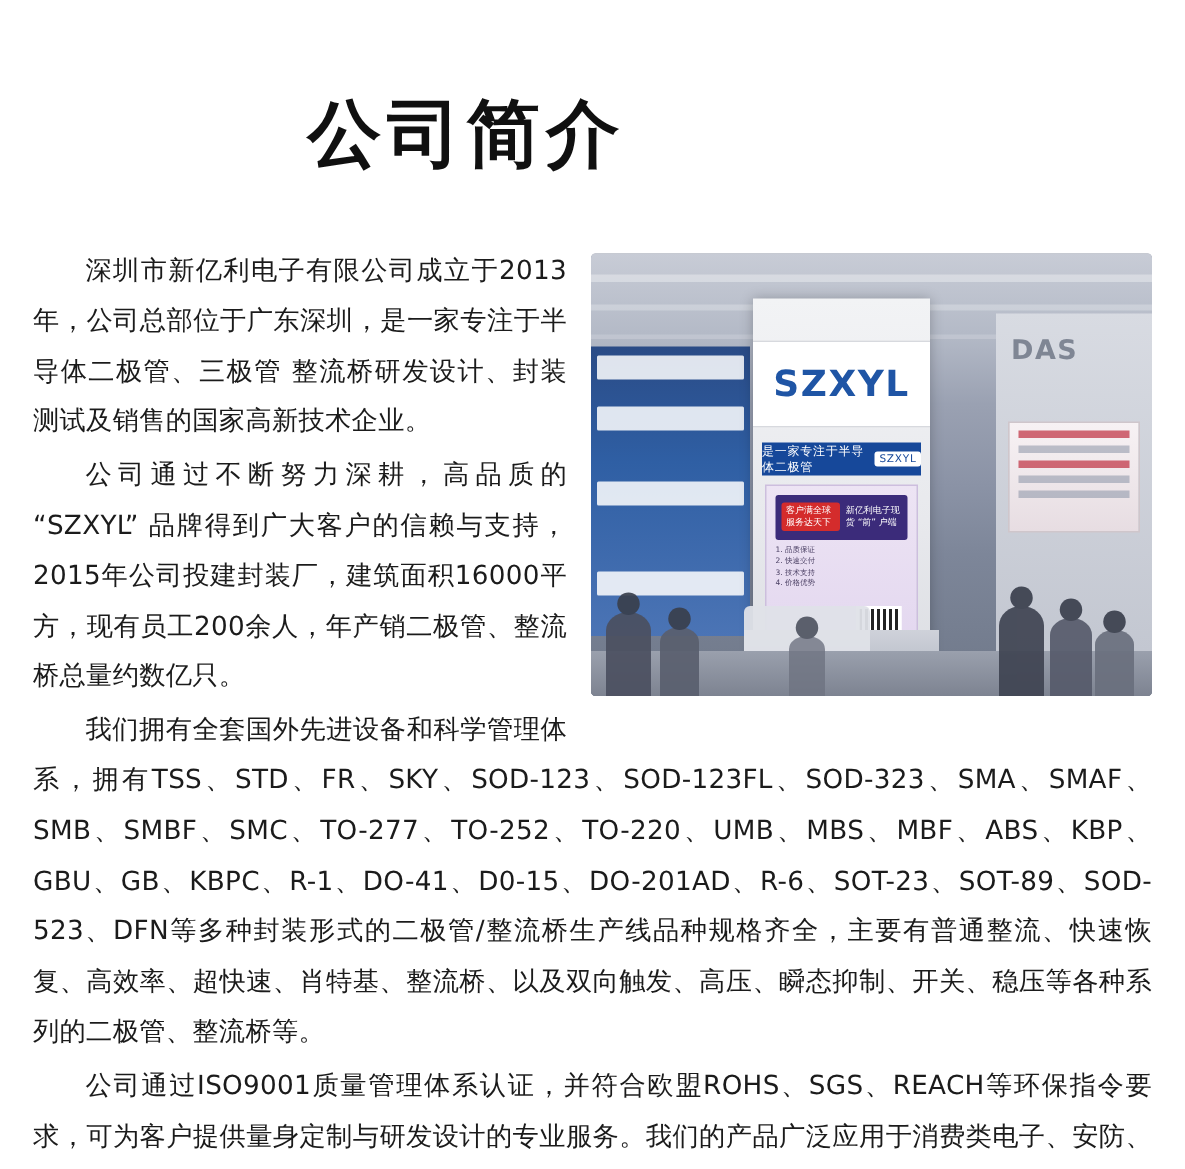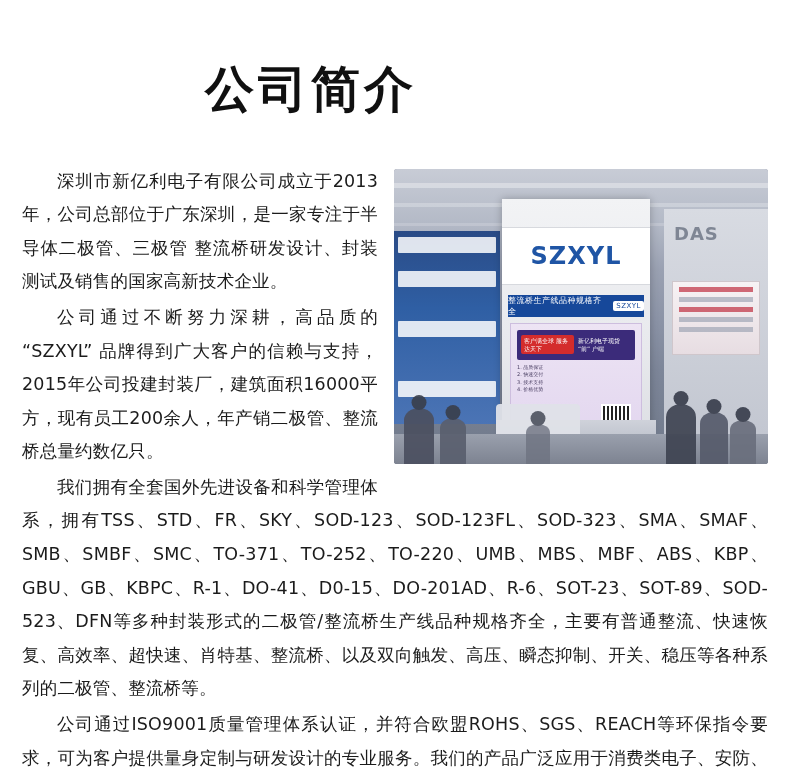--- a/index.html
+++ b/index.html
@@ -60,21 +60,21 @@
     background: rgba(255,255,255,0.35);
   }
   .b1 { top: 14px; }
   .b2 { top: 34px; height: 4px; background: rgba(255,255,255,0.25); }
   .b3 { top: 54px; height: 3px; background: rgba(255,255,255,0.18); }
   
   .booth {
     position: absolute;
     left: 108px;
     top: 30px;
-    width: 148px;
+    width: 118px;
     bottom: 18px;
     background: linear-gradient(180deg,#f2f3f5 0%,#e8e9ed 60%,#dcdee3 100%);
     box-shadow: 0 0 8px rgba(0,0,0,0.25);
   }
   .booth-band {
     position: absolute;
     left: 0; right: 0;
     top: 28px;
     height: 56px;
     background: #ffffff;
@@ -308,21 +308,21 @@
             <div class="line alt"></div>
             <div class="line alt"></div>
           </div>
         </div>
 
         <div class="booth">
           <div class="booth-band">
             <span class="booth-logo">SZXYL</span>
           </div>
           <div class="booth-sub">
-            <span>整流桥生产线品种规格齐全</span>
+            <span>是一家专注于半导体二极管</span>
             <span class="tag">SZXYL</span>
           </div>
           <div class="booth-poster">
             <div class="poster-head">
               <span class="redbox">客户满全球
 服务达天下</span>
               <span class="headtxt">新亿利电子现货 “前” 户端</span>
             </div>
             <div class="poster-body">
               <div>1. 品质保证</div>
@@ -354,17 +354,17 @@
             <span class="head"></span>
           </div>
         <div class="person p5">
             <span class="head"></span>
           </div>
       </div>
     </div>
 
     <p class="para">深圳市新亿利电子有限公司成立于2013年，公司总部位于广东深圳，是一家专注于半导体二极管、三极管 整流桥研发设计、封装测试及销售的国家高新技术企业。</p>
     <p class="para">公司通过不断努力深耕，高品质的 “SZXYL” 品牌得到广大客户的信赖与支持，2015年公司投建封装厂，建筑面积16000平方，现有员工200余人，年产销二极管、整流桥总量约数亿只。</p>
-    <p class="para">我们拥有全套国外先进设备和科学管理体系，拥有TSS、STD、FR、SKY、SOD-123、SOD-123FL、SOD-323、SMA、SMAF、SMB、SMBF、SMC、TO-371、TO-252、TO-220、UMB、MBS、MBF、ABS、KBP、GBU、GB、KBPC、R-1、DO-41、D0-15、DO-201AD、R-6、SOT-23、SOT-89、SOD-523、DFN等多种封装形式的二极管/整流桥生产线品种规格齐全，主要有普通整流、快速恢复、高效率、超快速、肖特基、整流桥、以及双向触发、高压、瞬态抑制、开关、稳压等各种系列的二极管、整流桥等。</p>
+    <p class="para">我们拥有全套国外先进设备和科学管理体系，拥有TSS、STD、FR、SKY、SOD-123、SOD-123FL、SOD-323、SMA、SMAF、SMB、SMBF、SMC、TO-277、TO-252、TO-220、UMB、MBS、MBF、ABS、KBP、GBU、GB、KBPC、R-1、DO-41、D0-15、DO-201AD、R-6、SOT-23、SOT-89、SOD-523、DFN等多种封装形式的二极管/整流桥生产线品种规格齐全，主要有普通整流、快速恢复、高效率、超快速、肖特基、整流桥、以及双向触发、高压、瞬态抑制、开关、稳压等各种系列的二极管、整流桥等。</p>
     <p class="para">公司通过ISO9001质量管理体系认证，并符合欧盟ROHS、SGS、REACH等环保指令要求，可为客户提供量身定制与研发设计的专业服务。我们的产品广泛应用于消费类电子、安防、工控类、汽车电子、新能源等领域并远销欧美及东南亚地区，在客户中享有良好的口碑。</p>
 
   </div>
 </div>
 
 </body></html>

